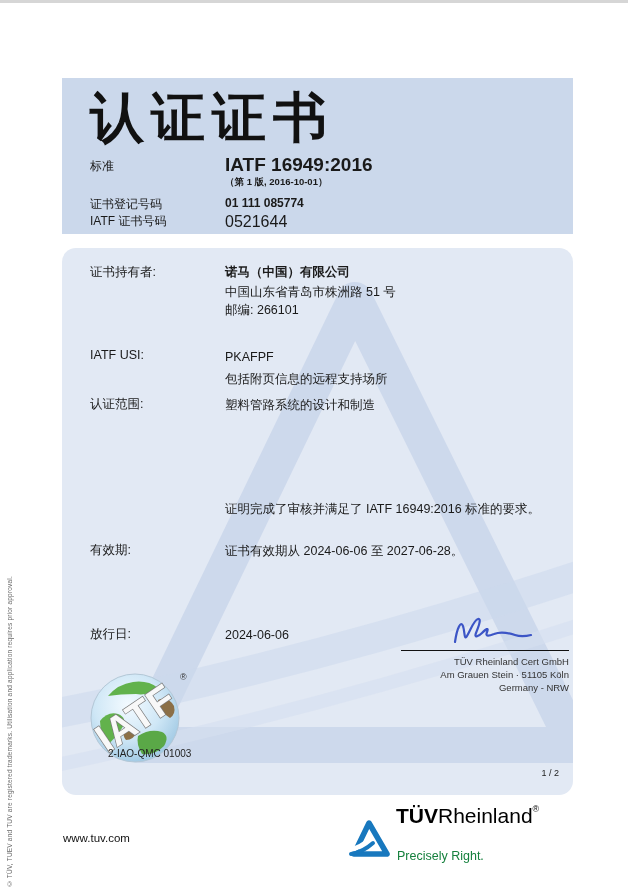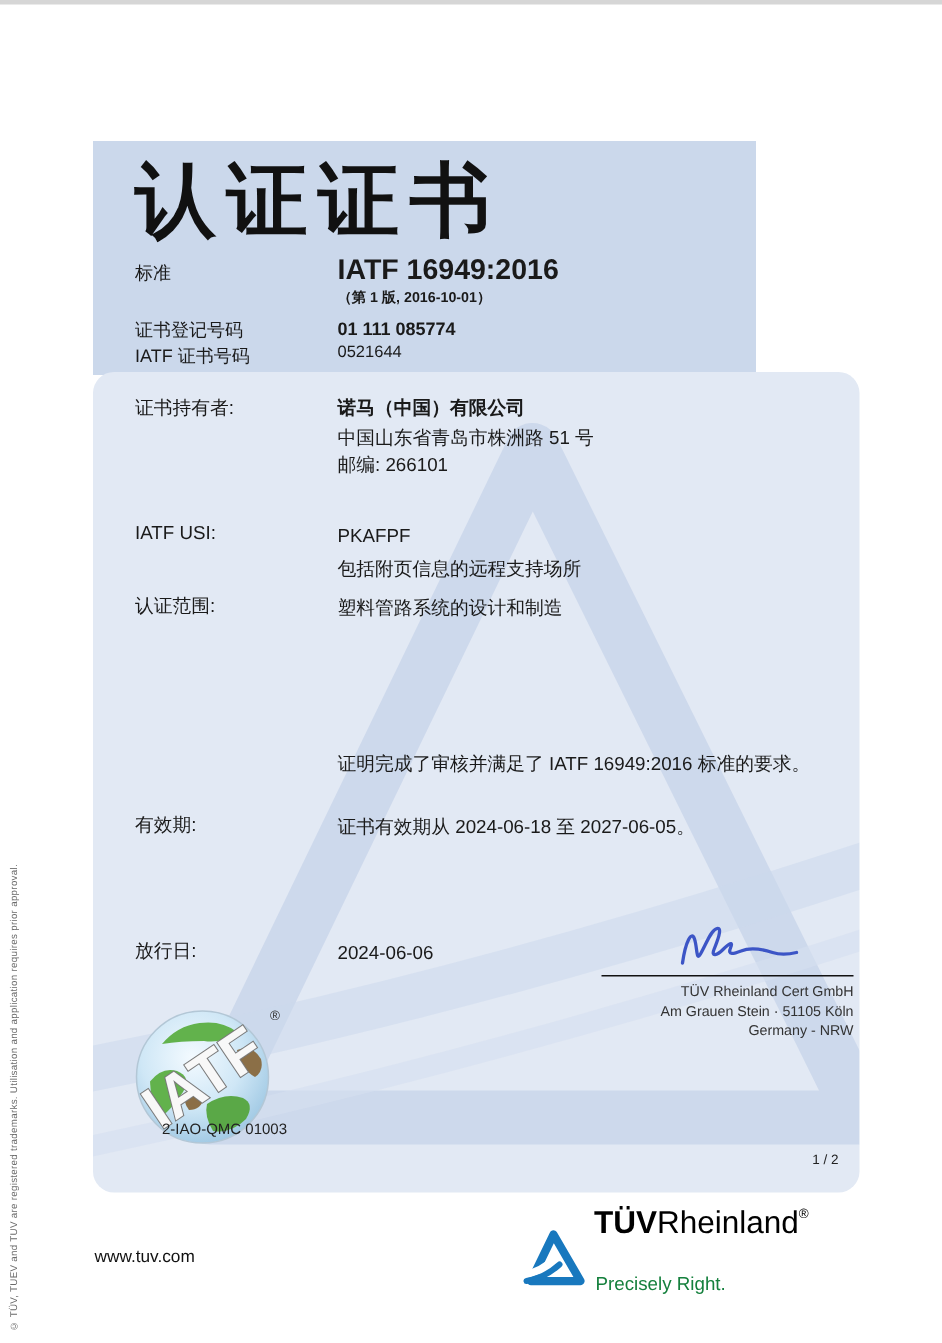--- a/index.html
+++ b/index.html
@@ -6,21 +6,21 @@
   html,body { background:#fff; }
   body { font-family:"Liberation Sans","DejaVu Sans",sans-serif; color:#1a1a1a; }
   .page { position:relative; width:628px; height:895px; background:#ffffff; overflow:hidden; }
   .top-edge { position:absolute; top:0; left:0; width:628px; height:3px; background:#d6d6d6; }
 
   
   .vertical-note { position:absolute; left:6px; bottom:8px; writing-mode:vertical-rl;
     transform:rotate(180deg); font-size:6.5px; color:#6a6a6a; letter-spacing:.2px; white-space:nowrap; }
 
   
-  .band { position:absolute; left:62px; top:94px; width:442px; height:156px; background:#cbd8eb; }
+  .band { position:absolute; left:62px; top:78px; width:511px; height:156px; background:#cbd8eb; }
   .cert-title { position:absolute; left:28px; top:4px; font-size:54px; font-weight:bold;
     letter-spacing:7px; color:#111; }
   .band .row { position:absolute; left:28px; font-size:12px; }
   .band .val { position:absolute; left:163px; }
   .std-val { font-size:19px; font-weight:bold; }
   .std-ed { font-size:9.5px; font-weight:bold; }
   .b { font-weight:bold; }
 
   
   .panel { position:absolute; left:62px; top:248px; width:511px; height:547px; background:#e2e9f4; overflow:hidden;border-radius:14px; }
@@ -53,21 +53,21 @@
   <div class="vertical-note">© TÜV, TUEV and TUV are registered trademarks. Utilisation and application requires prior approval.</div>
 
   <div class="band">
     <div class="cert-title">认证证书</div>
     <div class="row" style="top:80px;">标准</div>
     <div class="val std-val" style="top:76px;">IATF 16949:2016</div>
     <div class="val std-ed" style="top:98px;">（第 1 版, 2016-10-01）</div>
     <div class="row" style="top:118px;text-align:right;">证书登记号码</div>
     <div class="val b" style="top:118px; font-size:12px;">01 111 085774</div>
     <div class="row" style="top:135px;">IATF 证书号码</div>
-    <div class="val" style="top:135px; font-size:11px;">0521644</div>
+    <div class="val" style="top:135px; font-size:16px;">0521644</div>
   </div>
 
   <div class="panel">
 
     <svg class="wm" width="511" height="547" viewBox="0 0 511 547">
       <polygon points="293,52 78,497 513,497" fill="none" stroke="#c8d5ea" stroke-width="36" stroke-linejoin="round" opacity="0.8"></polygon>
       <path d="M -30 470 Q 240 420 540 320" fill="none" stroke="#ccd9ec" stroke-width="30" opacity="0.55"></path>
       <path d="M -20 520 Q 260 462 545 368" fill="none" stroke="#d5e0f0" stroke-width="14" opacity="0.6"></path>
     </svg>
 
@@ -79,21 +79,21 @@
     <div class="lab" style="top:100px;text-align:right;">IATF USI:</div>
     <div class="val" style="top:100px;">PKAFPF</div>
     <div class="val" style="top:122px;">包括附页信息的远程支持场所</div>
 
     <div class="lab" style="top:148px;">认证范围:</div>
     <div class="val" style="top:148px;">塑料管路系统的设计和制造</div>
 
     <div class="val" style="top:252px;">证明完成了审核并满足了 IATF 16949:2016 标准的要求。</div>
 
     <div class="lab" style="top:294px;">有效期:</div>
-    <div class="val" style="top:294px;">证书有效期从 2024-06-18 至 2027-06-05。</div>
+    <div class="val" style="top:294px;">证书有效期从 2024-06-06 至 2027-06-28。</div>
 
     <div class="lab" style="top:378px;">放行日:</div>
     <div class="val" style="top:378px;">2024-06-06</div>
 
     <div class="sigblock">
       <svg class="sig-svg" width="110" height="34" viewBox="0 0 110 34">
         <path d="M4 28 C 6 14 10 6 12 12 C 14 18 13 27 16 22 C 20 15 23 6 27 5 C 31 4 27 14 25 19 C 23 24 27 23 31 19 C 35 15 38 13 36 18 C 34 23 38 22 43 20 C 50 17 58 19 64 21 C 70 23 76 22 80 21" fill="none" stroke="#3c55c6" stroke-width="2.2" stroke-linecap="round" stroke-linejoin="round"></path>
       </svg>
       <hr class="sigline">
       <div class="issuer">TÜV Rheinland Cert GmbH</div>

